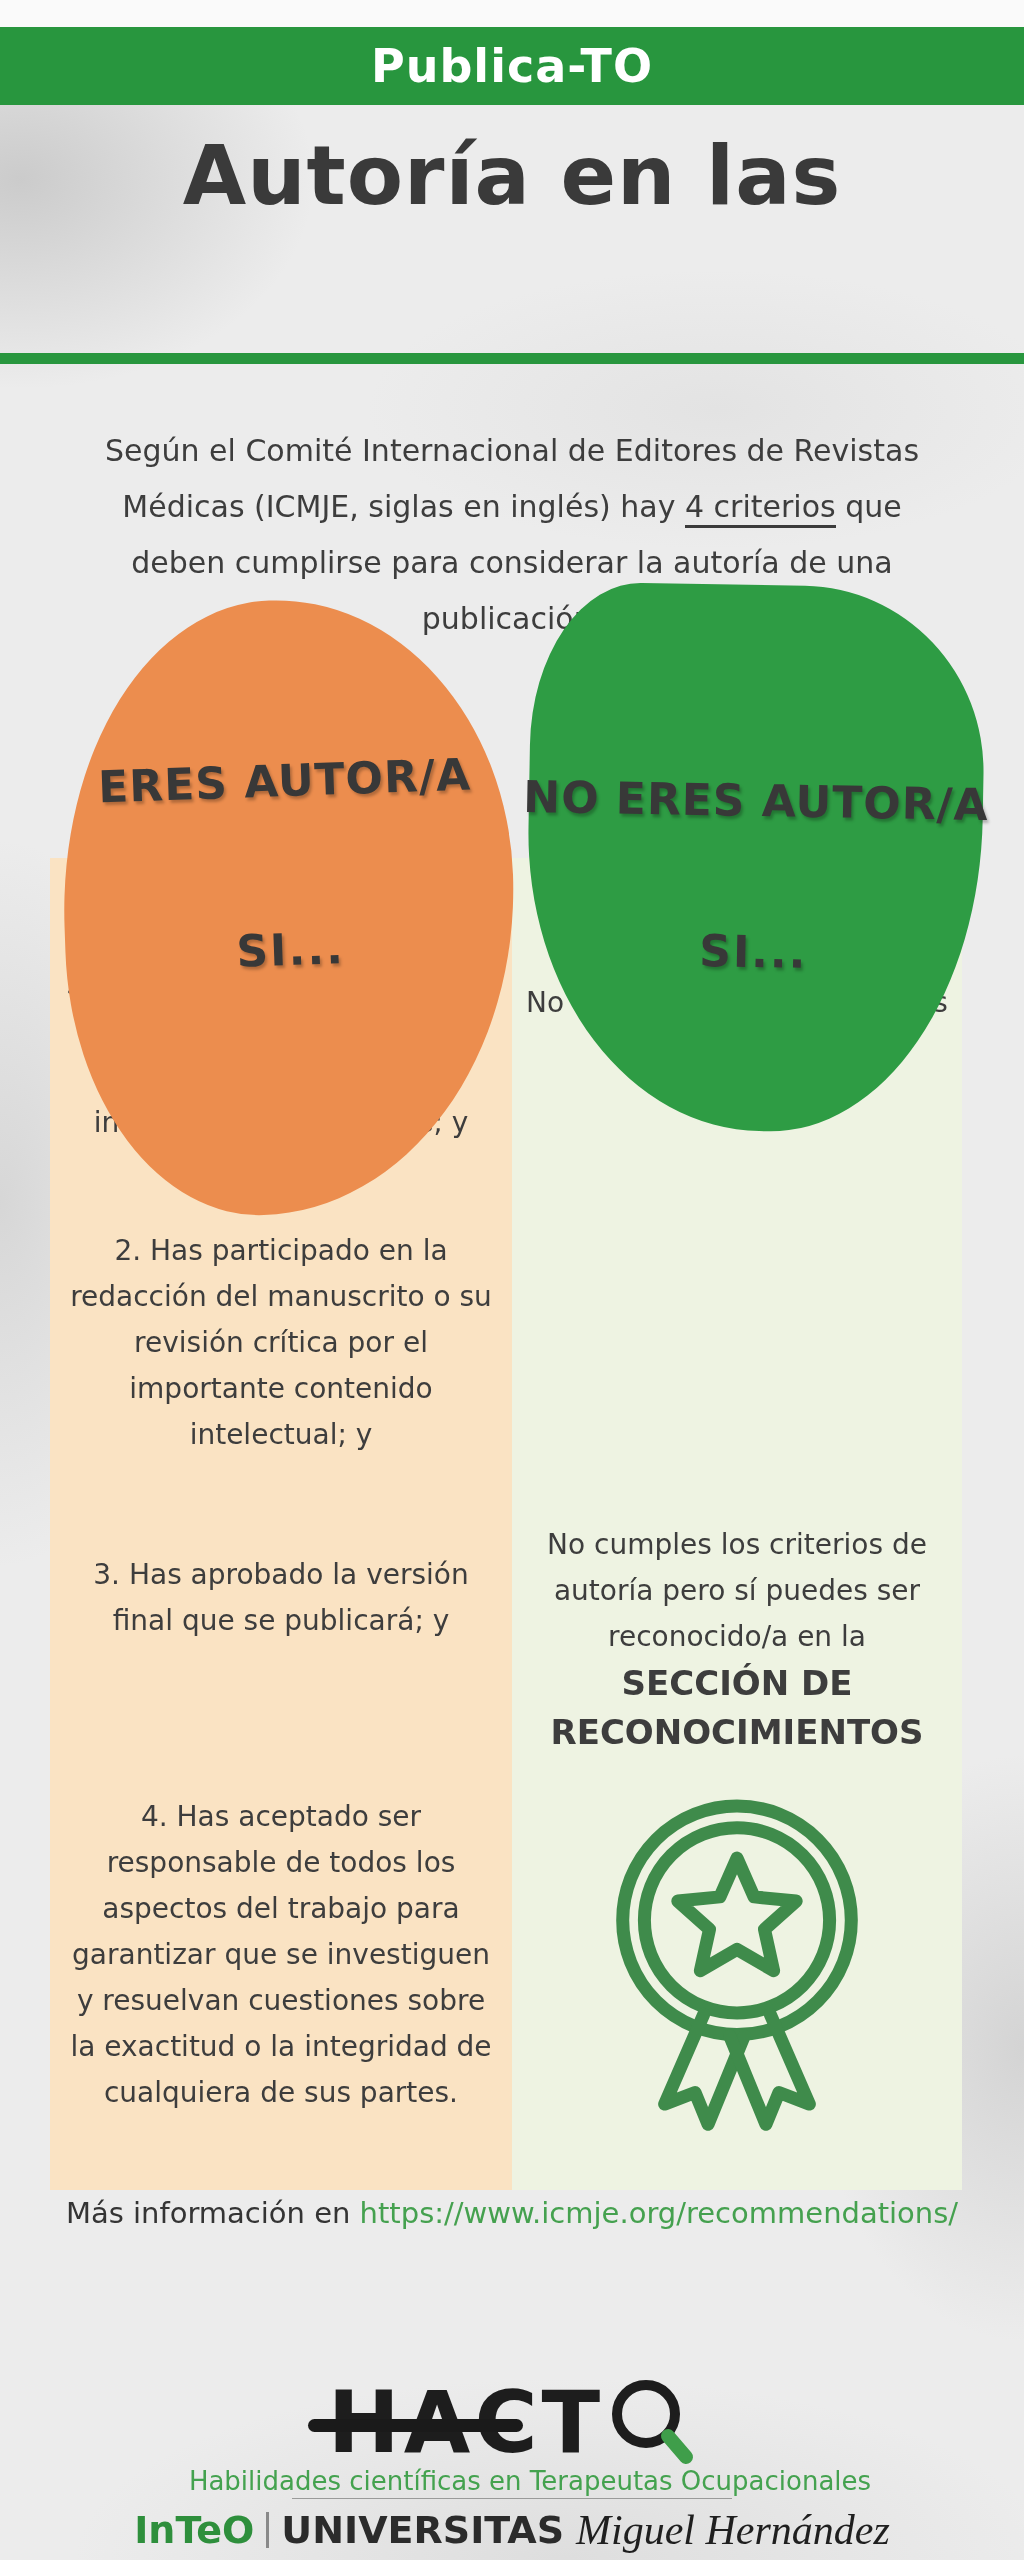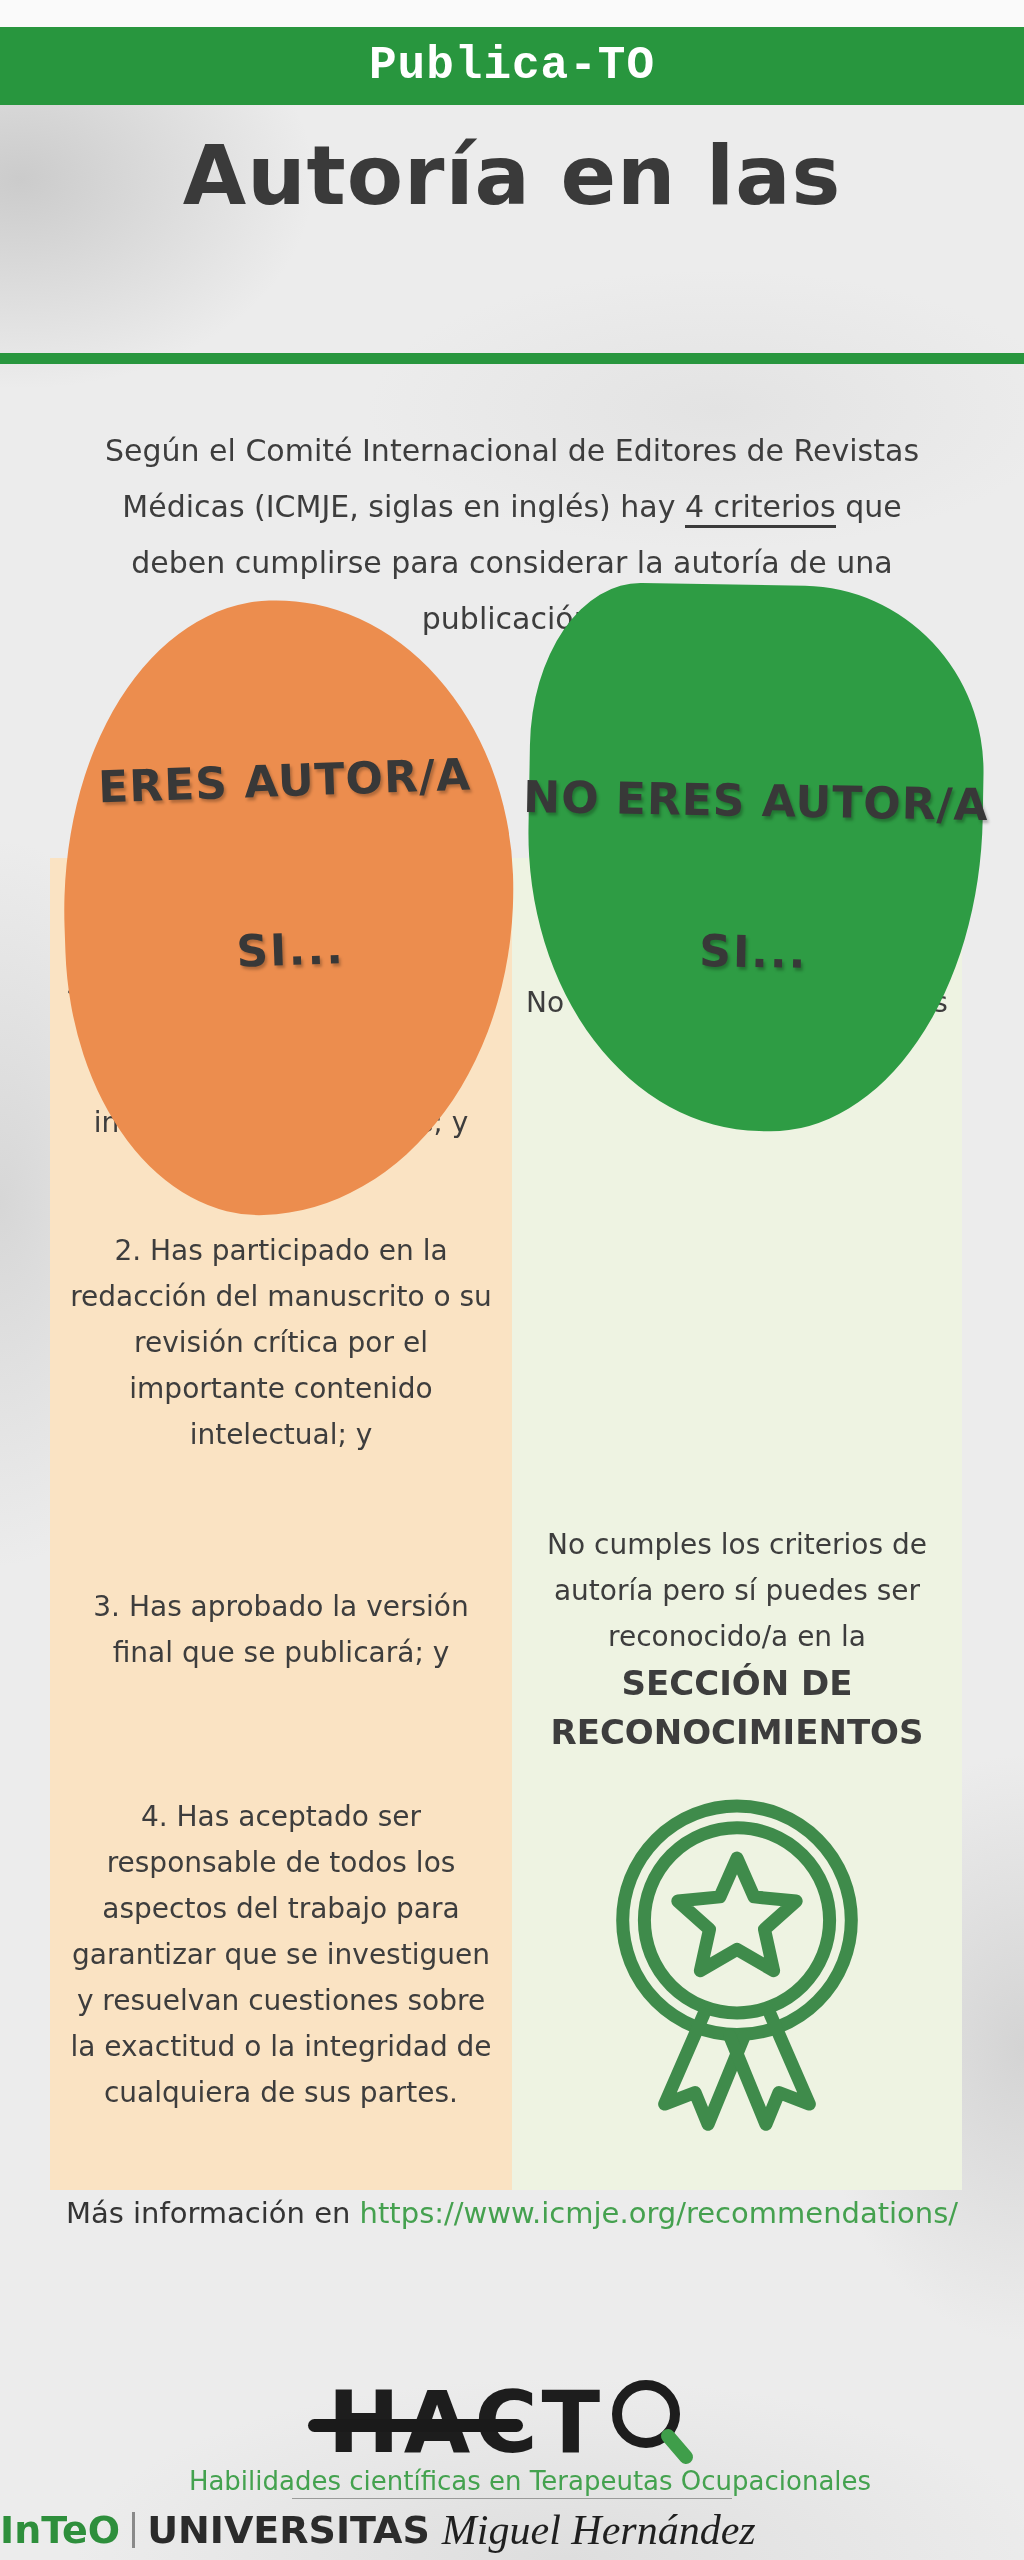--- a/index.html
+++ b/index.html
@@ -9,21 +9,21 @@
     background-image:
       radial-gradient(ellipse 420px 300px at 2% 7%, rgba(150,150,150,.38), transparent 70%),
       radial-gradient(ellipse 260px 520px at 0% 47%, rgba(165,165,165,.30), transparent 70%),
       radial-gradient(ellipse 300px 420px at 100% 80%, rgba(160,160,160,.32), transparent 70%),
       radial-gradient(ellipse 700px 260px at 55% 100%, rgba(185,185,185,.28), transparent 70%),
       radial-gradient(ellipse 500px 200px at 70% 16%, rgba(200,200,200,.25), transparent 70%);
   }
   .top-strip{position:absolute;top:0;left:0;width:100%;height:27px;background:#fafafa;}
   .banner{position:absolute;top:27px;left:0;width:100%;height:78px;background:#28963e;
     display:flex;align-items:center;justify-content:center;}
-  .banner h1{margin:16px;color:#fff;font-size:46px;font-weight:bold;letter-spacing:1px;font-family:Liberation Mono, monospace;}
+  .banner h1{margin:16px;color:#fff;font-size:46px;font-weight:bold;letter-spacing:1px;}
   .main-title{position:absolute;top:122px;left:0;width:100%;text-align:center;
     font-size:82px;line-height:107px;font-weight:bold;color:#3a3a3a;letter-spacing:1px;}
   .green-line{position:absolute;top:353px;left:0;width:100%;height:11px;background:#28963e;}
   .intro{position:absolute;top:393px;left:72px;width:880px;text-align:center;
     font-size:30px;line-height:56px;color:#3d3d3d;}
   .uline{border-bottom:3px solid #3b3b3b;padding-bottom:1px;}
 
   .blob{position:absolute;display:flex;flex-direction:column;align-items:center;z-index:3;}
   .blob-left{left:64px;top:600px;width:450px;height:614px;background:#ec8d4e;
     border-radius:48% 52% 58% 42% / 52% 46% 54% 44%;transform:rotate(-2deg);}
@@ -35,38 +35,38 @@
   .blob-label2{margin-top:118px;font-size:44px;font-weight:bold;color:#383838;
     letter-spacing:2px;text-shadow:2px 3px 3px rgba(0,0,0,.25);}
   .blob-right .blob-label2{margin-top:100px;}
 
   .panels{position:absolute;top:858px;left:50px;width:912px;height:1332px;z-index:1;display:flex;}
   .panel{position:relative;height:100%;}
   .panel-left{width:462px;background:#fae3c3;}
   .panel-right{width:450px;background:#eef3e2;}
   .p-item{position:absolute;left:14px;right:14px;text-align:center;
     font-size:28px;line-height:46px;color:#3d3d3d;}
-  .pl-1{top:58px;}  .pl-2{top:370px;} .pl-3{top:726px;} .pl-4{top:936px;}
+  .pl-1{top:58px;}  .pl-2{top:370px;} .pl-3{top:694px;} .pl-4{top:936px;}
   .pr-1{top:122px;} .pr-2{top:364px;} .pr-3{top:664px;}
   .emph-caps{font-size:34px;font-weight:bold;letter-spacing:0px;}
   .badge-wrap{position:absolute;top:935px;left:0;width:100%;text-align:center;}
   .badge-wrap svg{stroke:#3f8b4b;fill:none;stroke-width:9;stroke-linecap:round;stroke-linejoin:round;}
 
   .bottom-text{position:absolute;top:2192px;left:47px;width:930px;text-align:center;}
   .summary{font-size:27px;line-height:46px;color:#343434;margin:0;}
   .more-info{font-size:29px;margin:4px 0 0 0;color:#343434;}
   .more-info a{color:#45a14f;text-decoration:none;}
 
   .hacto{position:absolute;top:2372px;left:0;width:100%;text-align:center;}
   .hacto-logo{display:inline-flex;align-items:center;position:relative;height:100px;}
   .hacto-letters{font-size:86px;font-weight:bold;color:#1d1d1d;letter-spacing:4px;line-height:100px;}
   .hacto-bar{position:absolute;left:-20px;top:47px;width:215px;height:13px;background:#1a1a1a;border-radius:7px;}
   .hacto-sub{font-size:26px;color:#44a24f;margin-top:-6px;margin-left:36px;}
   .divider{position:absolute;top:2498px;left:292px;width:440px;height:0;border-top:1px solid #9a9a9a;}
-  .partners{position:absolute;top:2506px;left:0;width:100%;display:flex;align-items:center;justify-content:flex-start;gap:12px;}
+  .partners{position:absolute;top:2506px;left:0;width:100%;display:flex;align-items:center;justify-content:center;gap:12px;}
   .inteo{font-size:38px;font-weight:bold;color:#2e8f3c;}
   .pbar{width:3px;height:36px;background:#8a8a8a;}
   .universitas{font-size:38px;font-weight:bold;color:#2b2b2b;letter-spacing:0px;}
   .mh{font-family:"Liberation Serif","DejaVu Serif",serif;font-style:italic;font-size:42px;color:#1f1f1f;}
 </style>
 </head>
 <body>
 
 <div class="page">
 

